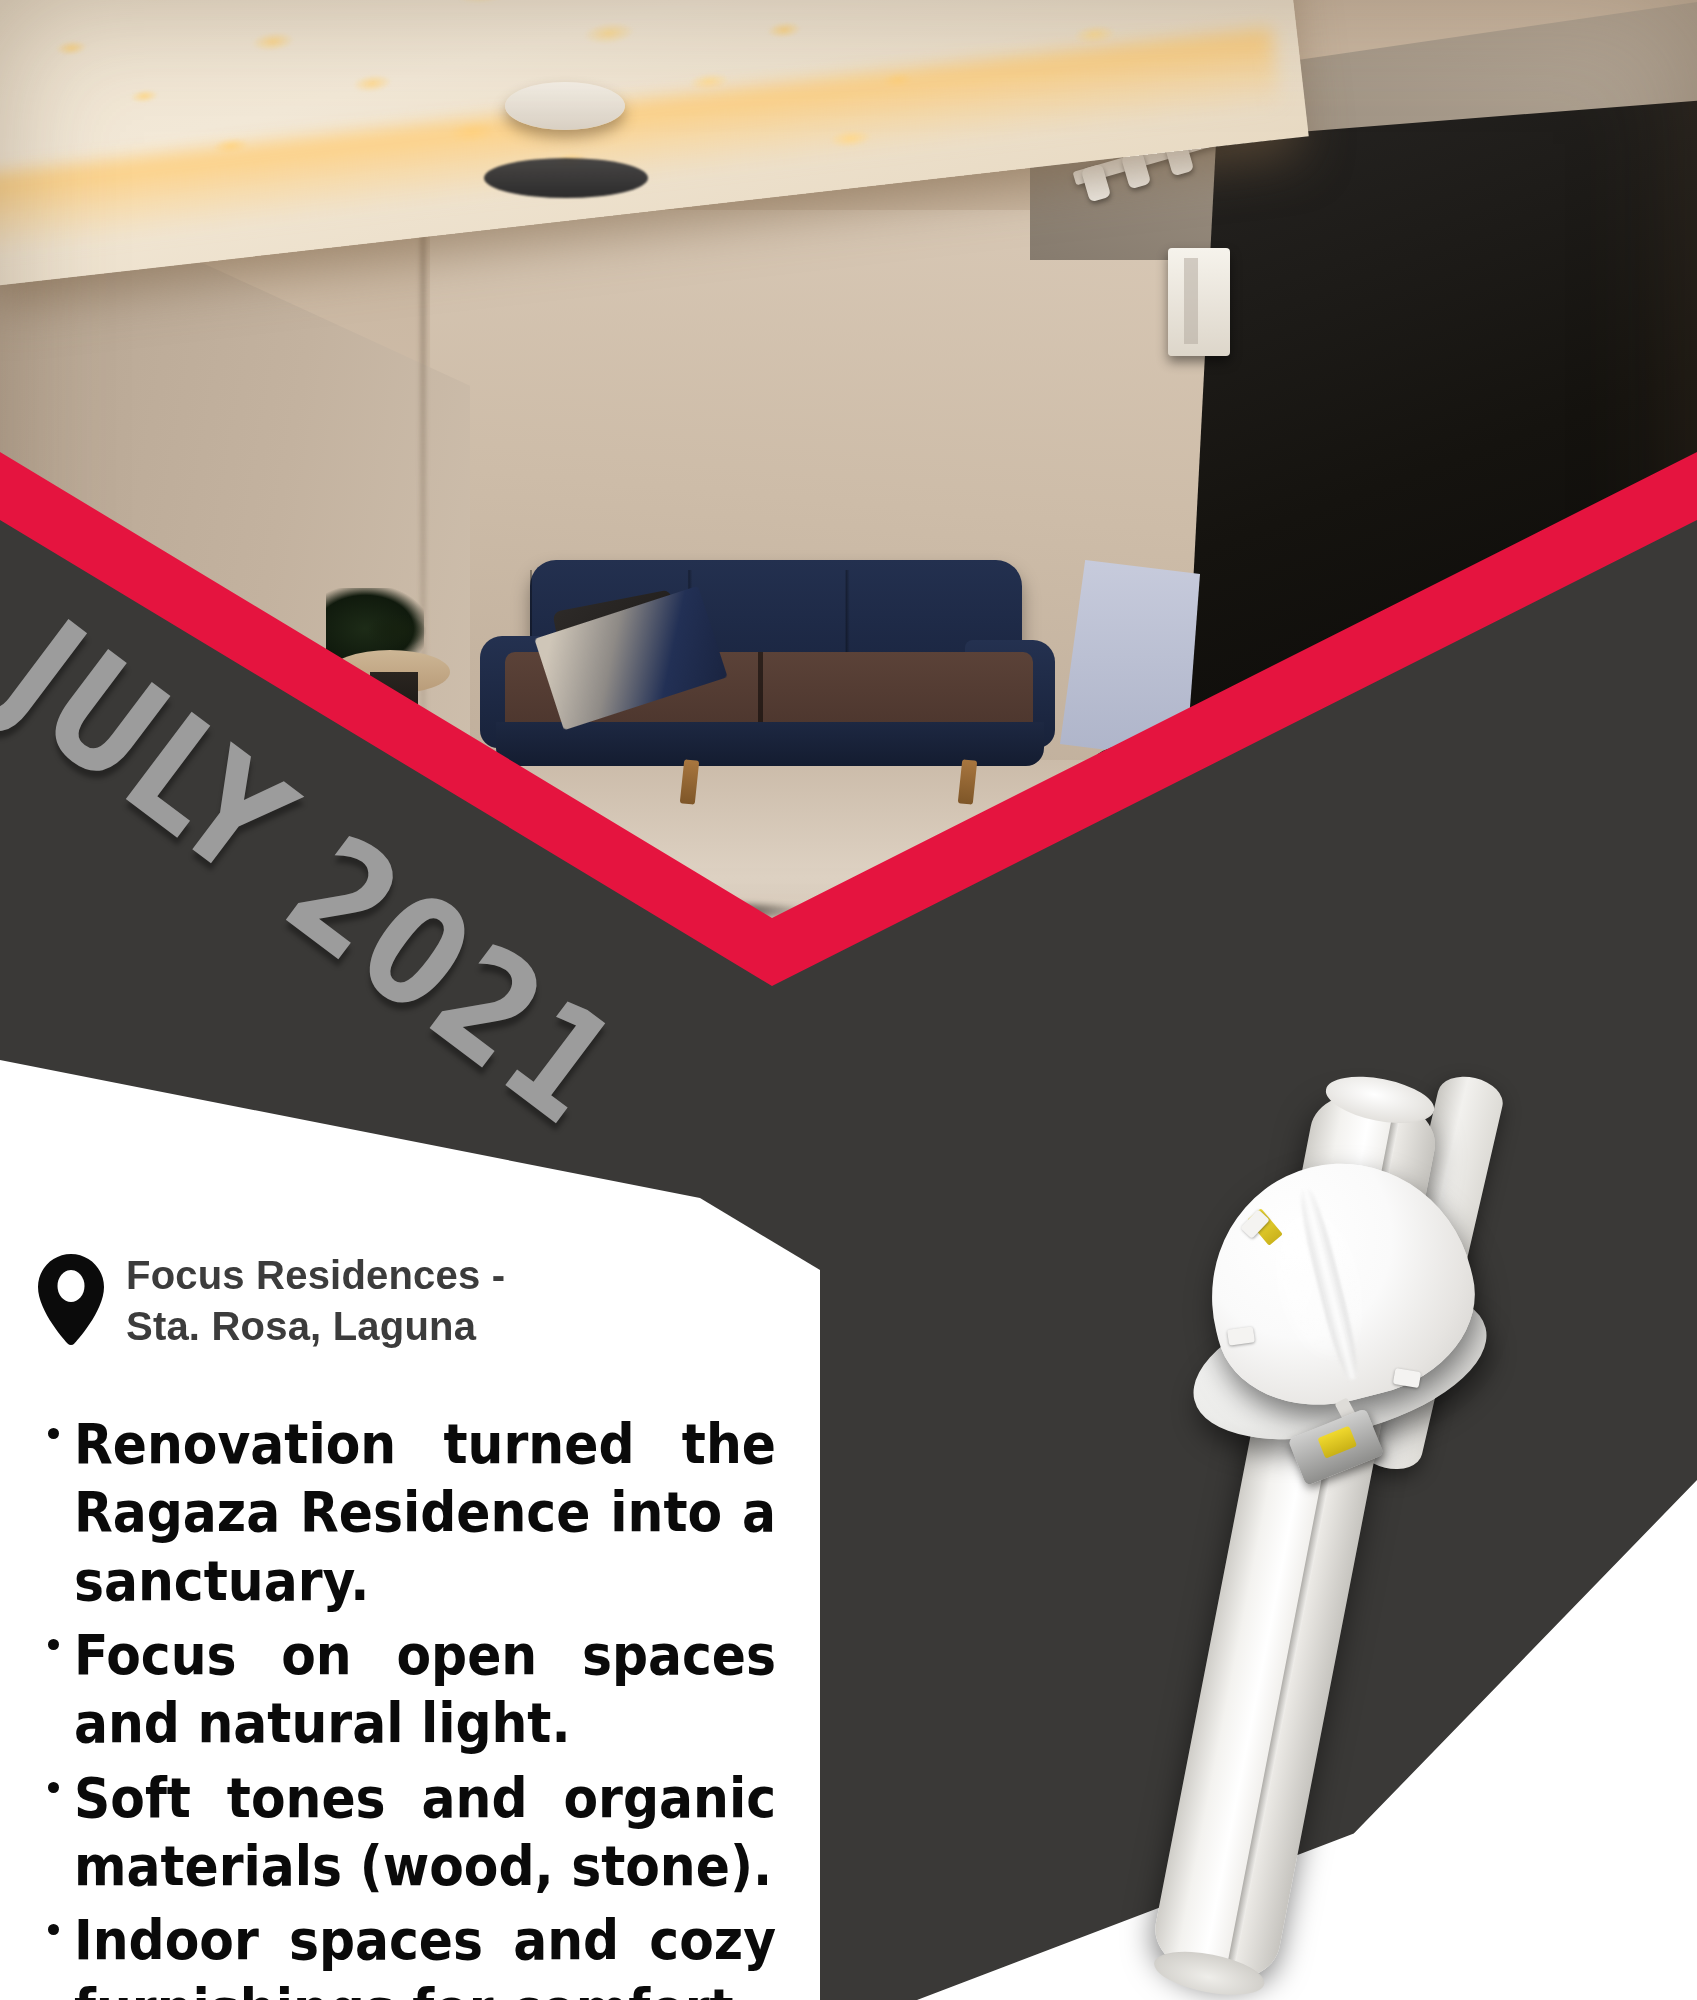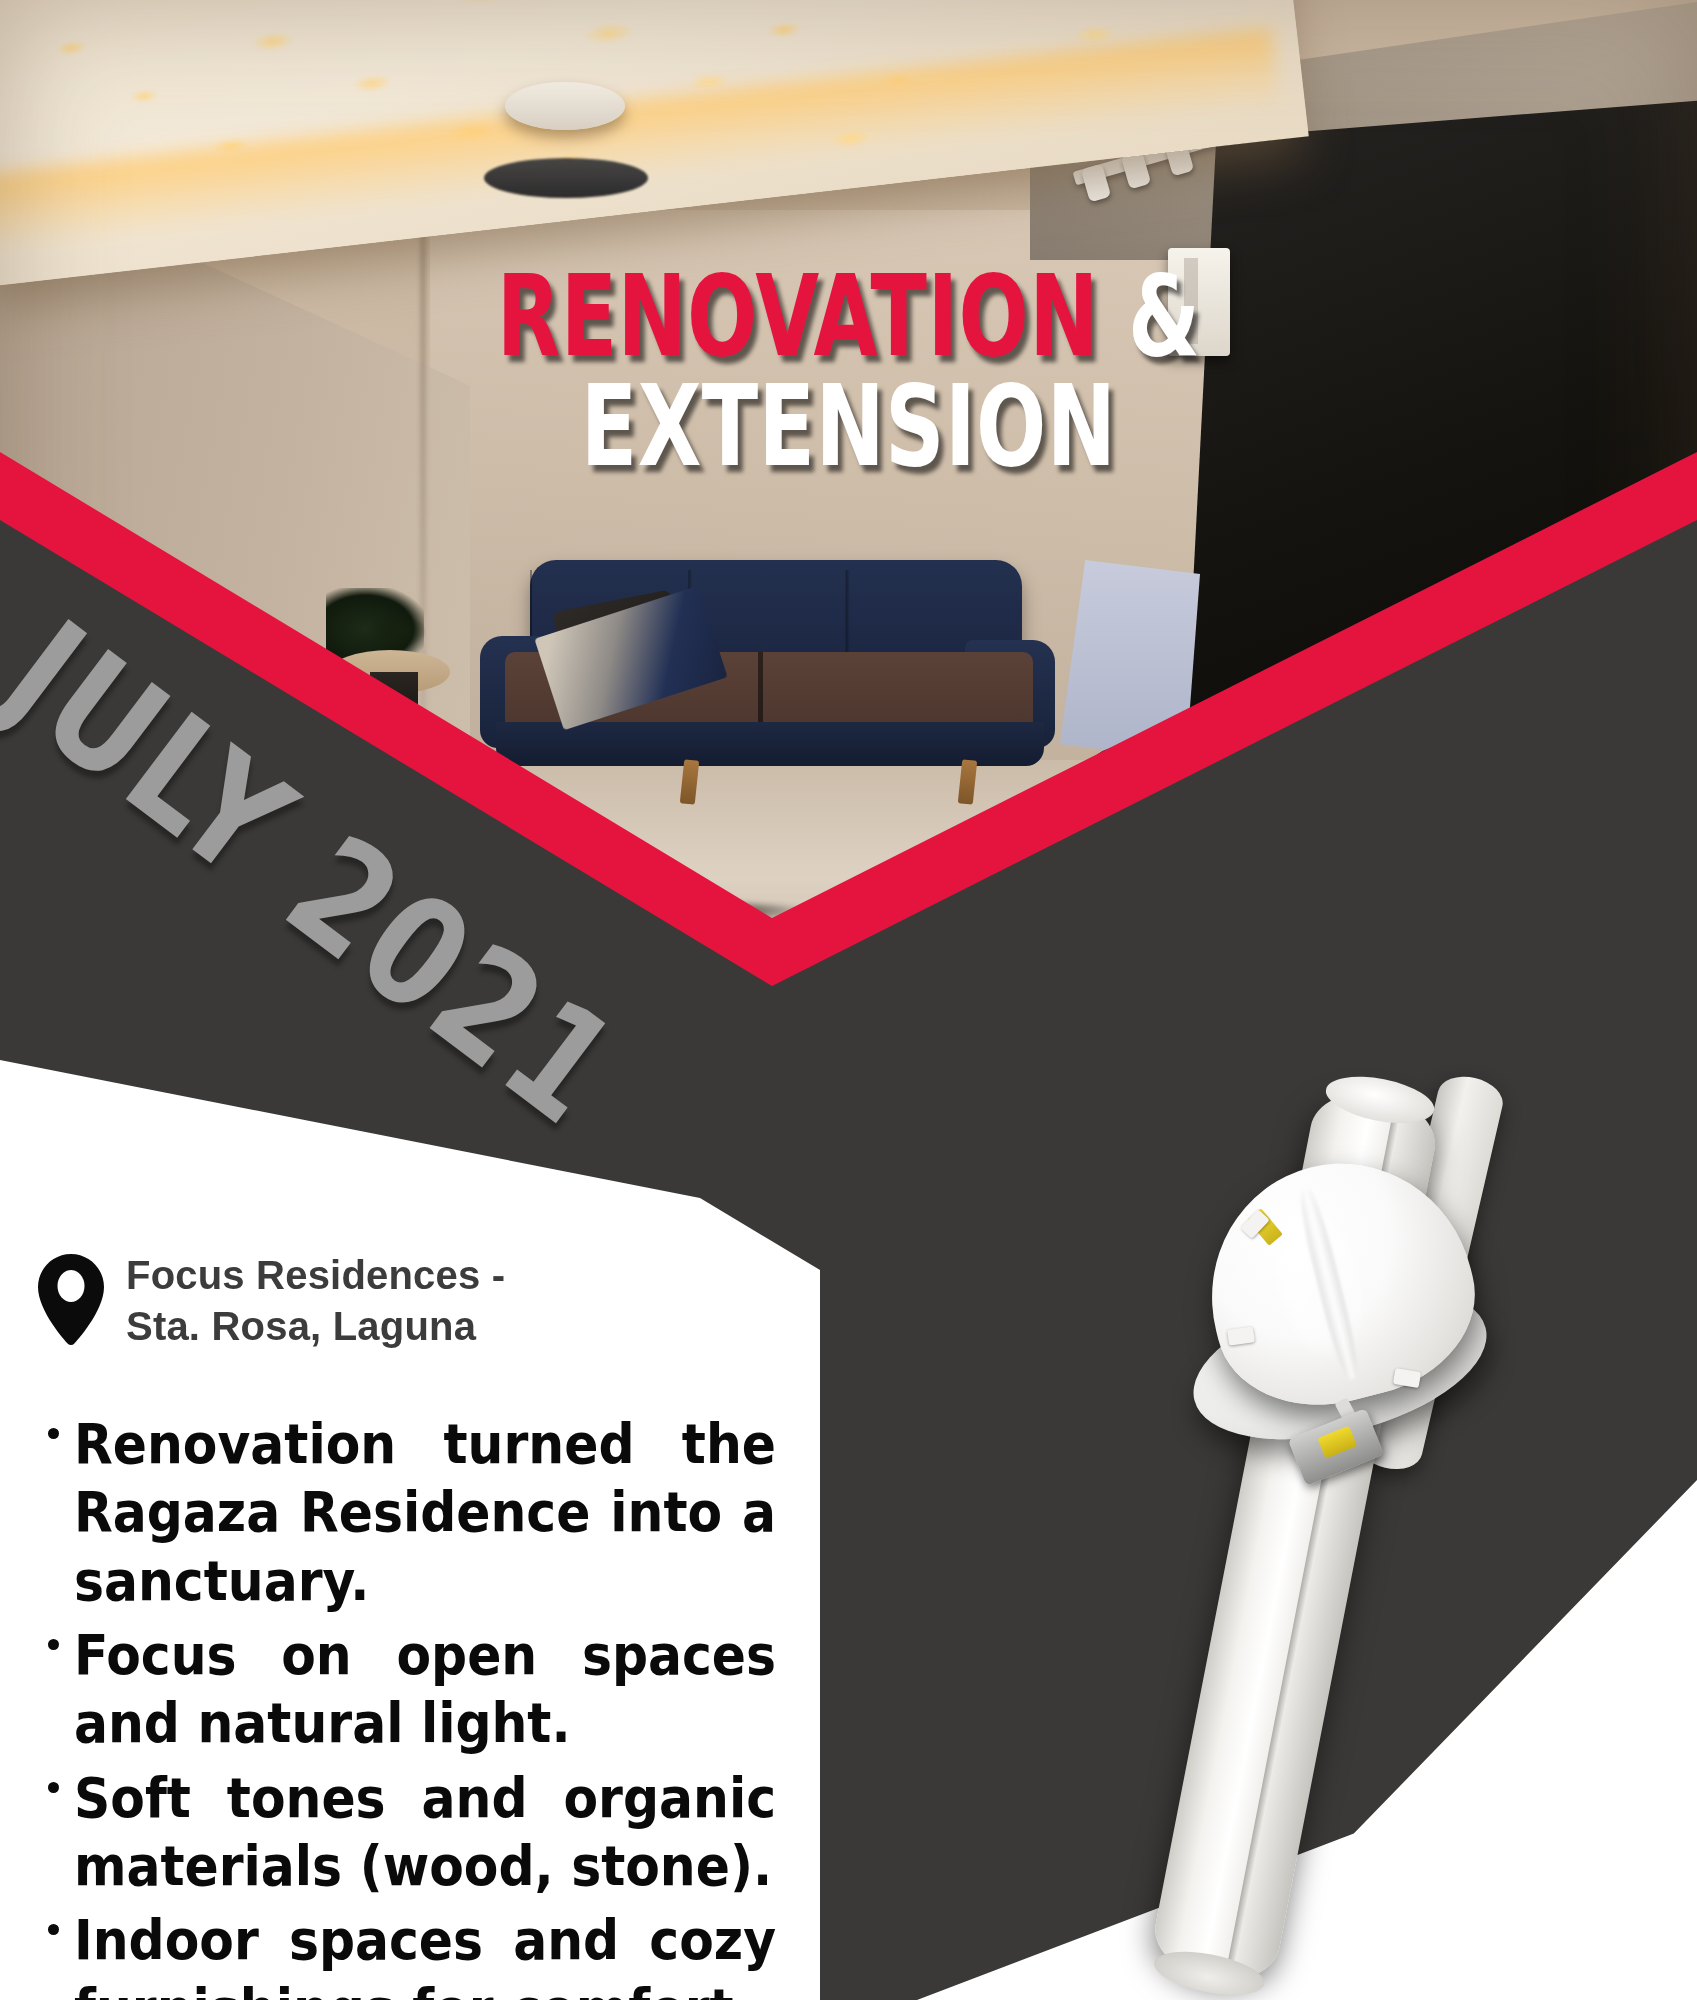--- a/index.html
+++ b/index.html
@@ -412,26 +412,20 @@
     <div class="sofa-seat"></div>
     <div class="sofa-base"></div>
     <div class="leg leg1"></div>
     <div class="leg leg2"></div>
     <div class="pillow"></div>
     <div class="throw"></div>
     <div class="ph-rug"></div>
     <div class="ph-soft"></div>
   </div>
 
-  <div class="headline">
-    <div class="hl-line">
-      <span class="hl-ren">RENOVATION</span><span> </span><span class="hl-amp">&amp;</span>
-    </div>
-    <div class="hl-line hl-ext">EXTENSION</div>
-  </div>
 
   <div class="charcoal"></div>
   <div class="redband"></div>
 
   <div class="datewrap">
     <div class="datetext">JULY 2021</div>
   </div>
 
   <div class="hardhat">
     <div class="hat-brim"></div>

